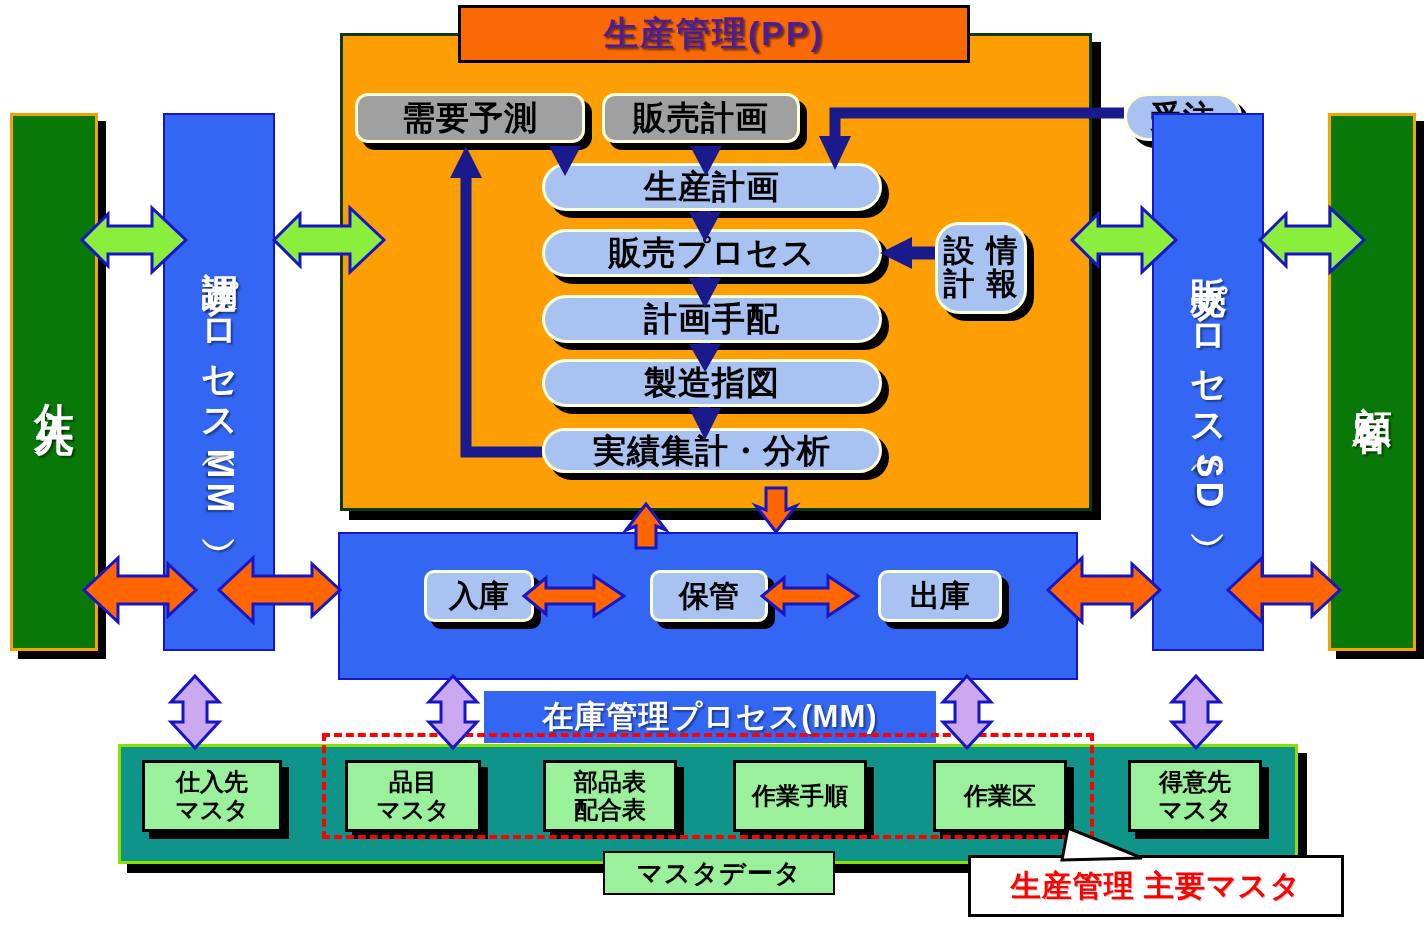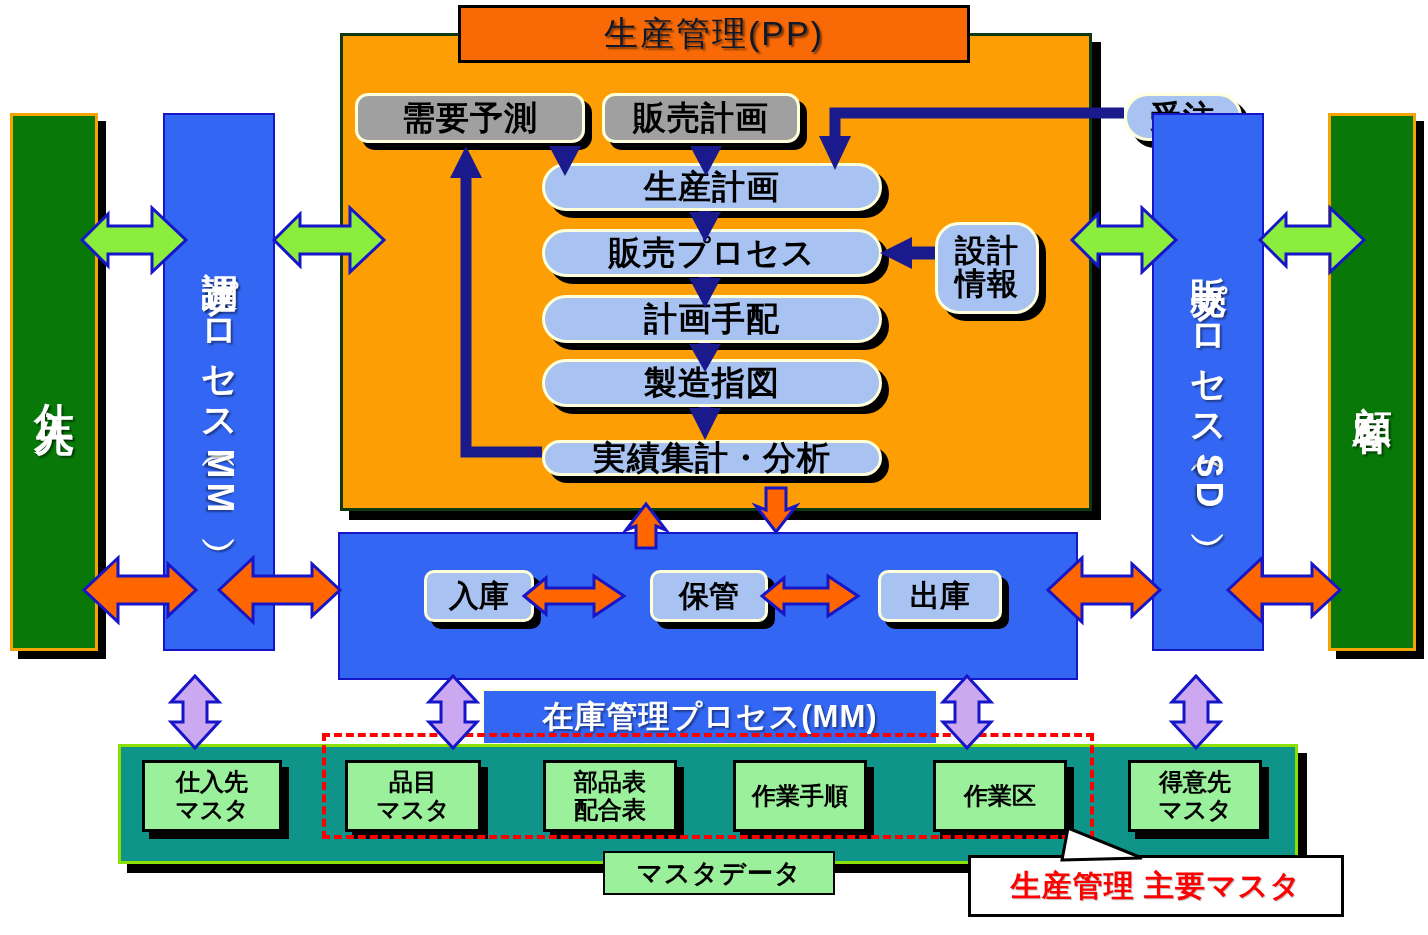--- a/index.html
+++ b/index.html
@@ -27,21 +27,21 @@
     letter-spacing:4px;text-shadow:2px 2px 2px rgba(0,0,0,.4);
   }
   .pp-panel{background:#FD9E05;border:3px solid #0B3A13;box-shadow:9px 9px 0 #000;}
   .inv-panel{background:#3366F2;border:2px solid #1616C8;}
   .master-panel{background:#0E9489;border:3px solid #8CE000;box-shadow:9px 9px 0 #000;}
 
   
   .pp-title{
     background:#F96A06;border:3px solid #000;
     display:flex;align-items:center;justify-content:center;
-    color:#0f172a;font-weight:normal;font-size:34px;letter-spacing:2px;
+    color:#4c1d95;font-weight:bold;font-size:34px;letter-spacing:2px;
     text-shadow:2px 2px 2px rgba(0,0,0,.5);
   }
   .gray-box{
     background:#A0A0A0;border:3px solid #FFFFD9;border-radius:13px;
     box-shadow:7px 7px 0 #000;
     display:flex;align-items:center;justify-content:center;
     font-weight:bold;font-size:33px;color:#000;letter-spacing:1px;
   }
   .blue-box{
     background:#A8C2F2;border:3px solid #FFFFD9;border-radius:24px;
@@ -119,25 +119,25 @@
   </div>
   <div class="abs blue-box" style="left:542px;top:229px;width:340px;height:48px;">
     <span>販売プロセス</span>
   </div>
   <div class="abs blue-box" style="left:542px;top:295px;width:340px;height:48px;">
     <span>計画手配</span>
   </div>
   <div class="abs blue-box" style="left:542px;top:359px;width:340px;height:48px;">
     <span>製造指図</span>
   </div>
-  <div class="abs blue-box" style="left:542px;top:440px;width:340px;height:36px;">
+  <div class="abs blue-box" style="left:542px;top:428px;width:340px;height:45px;">
     <span>実績集計・分析</span>
   </div>
 
-  <div class="abs blue-box two-line" style="left:935px;top:222px;width:104px;height:92px;flex-direction:column;">
+  <div class="abs blue-box two-line" style="left:935px;top:222px;width:92px;height:92px;flex-direction:row;">
     <span>設計</span>
     <span>情報</span>
   </div>
 
   <div class="abs inv-panel" style="left:338px;top:532px;width:740px;height:148px;"></div>
 
   <div class="abs inv-box" style="left:424px;top:570px;width:110px;height:52px;">
     <span>入庫</span>
   </div>
   <div class="abs inv-box" style="left:650px;top:570px;width:118px;height:52px;">

